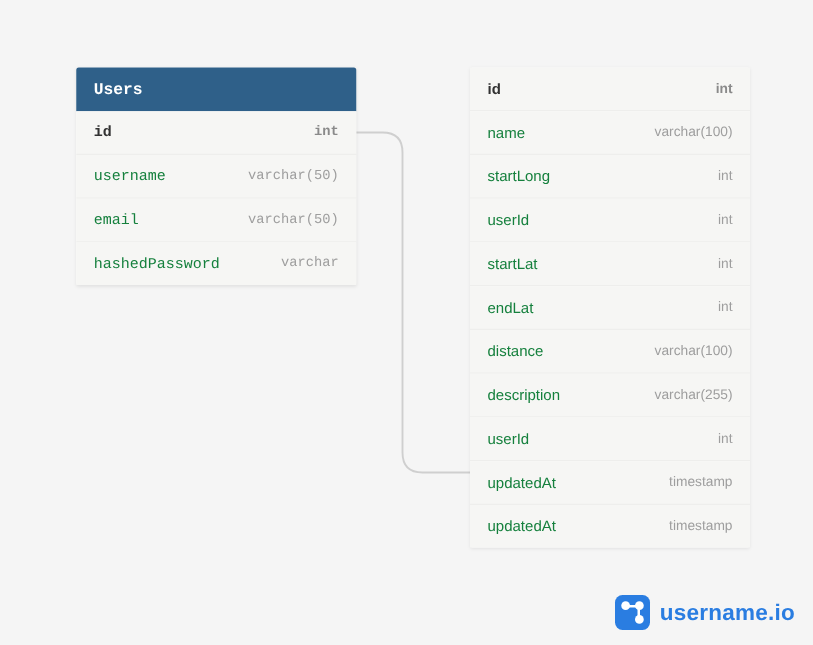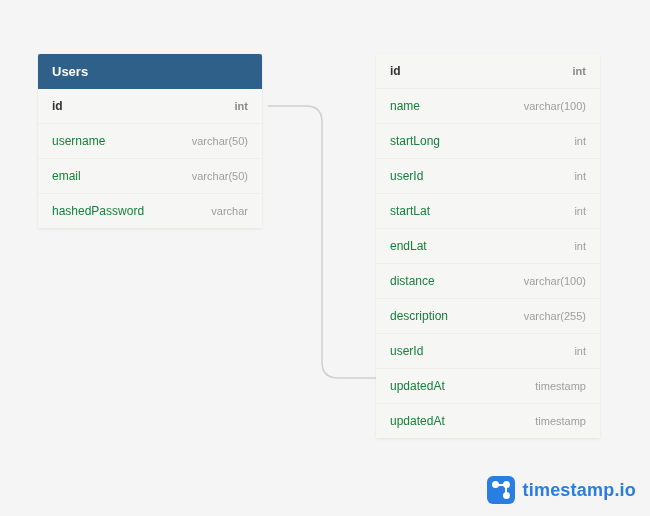--- a/index.html
+++ b/index.html
@@ -105,21 +105,21 @@
 </style>
 </head>
 <body>
 
 <div class="canvas" id="canvas">
 
   <svg class="rel-svg">
     <path class="rel-path" d="M 268 106 L 306 106 Q 322 106 322 122 L 322 362 Q 322 378 338 378 L 376 378"></path>
   </svg>
 
-  <div class="table" id="table-0" style="left: 38px; top: 54px;">
+  <div class="table" id="table-0" style="left: 61px; top: 54px; font-family: Liberation Mono, monospace;">
     <div class="table-header">
       <span>Users</span>
     </div>
     <div id="rows-0">
         <div class="row bold">
           <span class="col-name">id</span>
           <span class="col-type">int</span>
         </div>
         <div class="row">
           <span class="col-name">username</span>
@@ -186,16 +186,16 @@
   </div>
 
   <div class="watermark">
     <div class="wm-icon">
       <div class="node n1"></div>
       <div class="node n2"></div>
       <div class="node n3"></div>
       <div class="line l1"></div>
       <div class="line l2"></div>
     </div>
-    <span class="wm-text">timestamp.io</span>
+    <span class="wm-text">username.io</span>
   </div>
 
 </div>
 
 </body></html>

